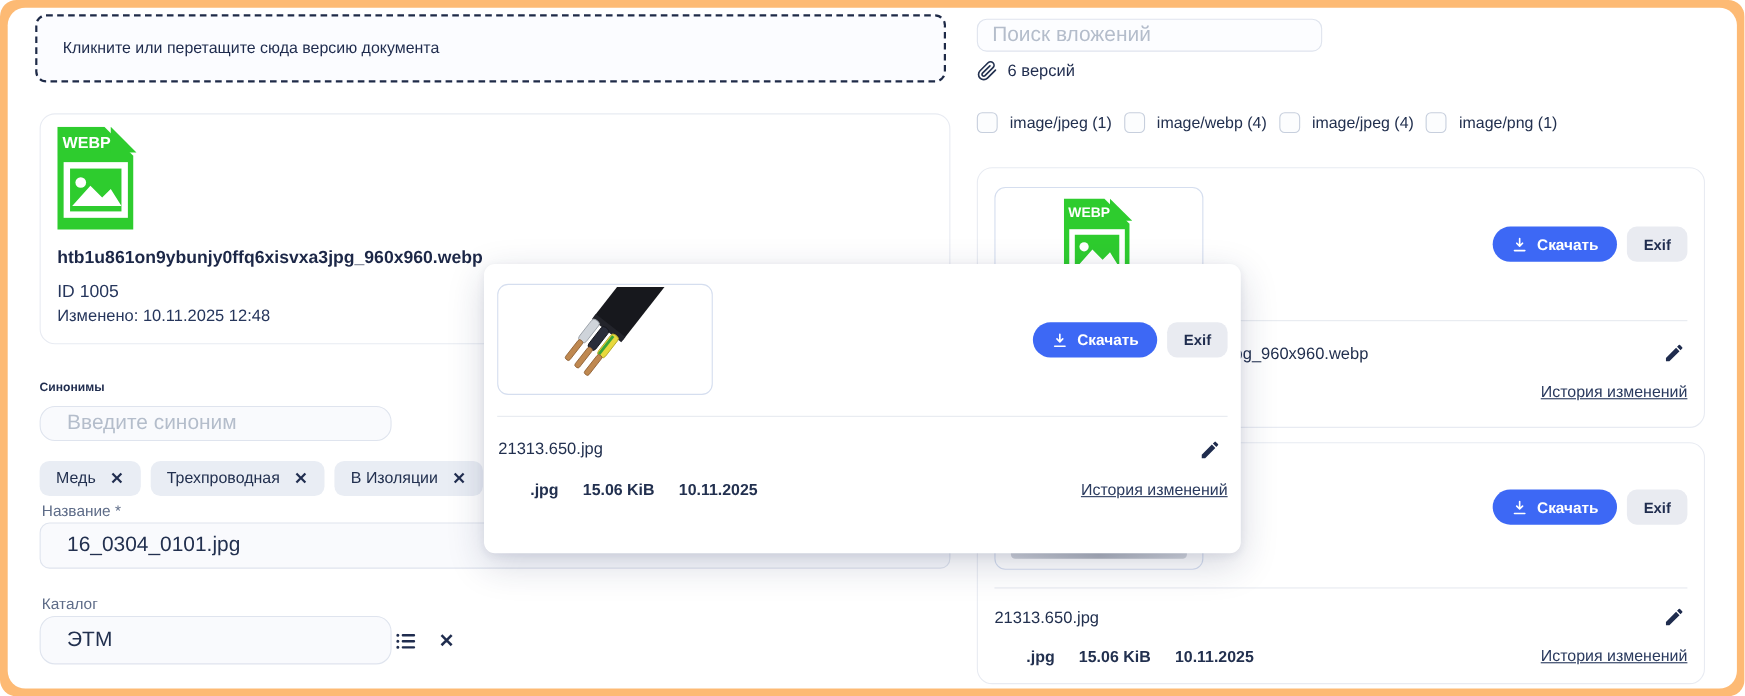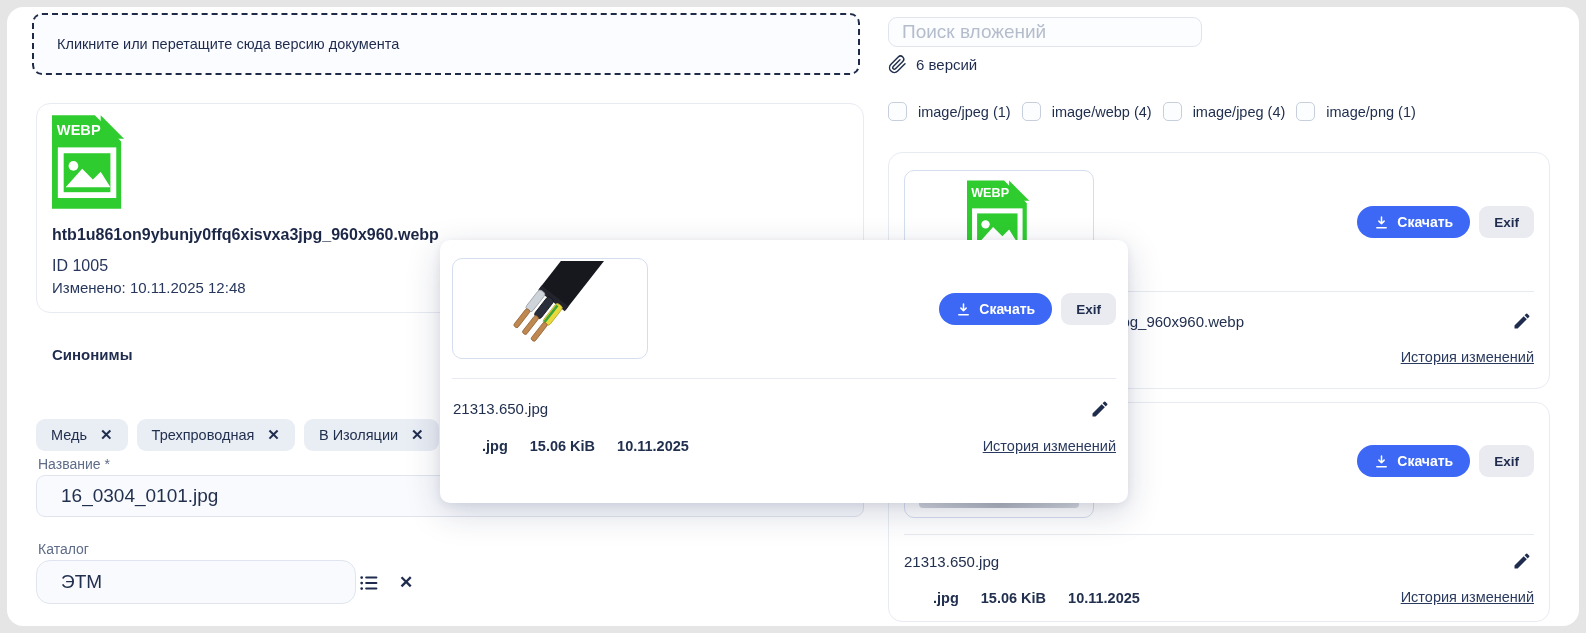--- a/index.html
+++ b/index.html
@@ -3,22 +3,23 @@
 <meta charset="utf-8">
 <style>
   html,body{margin:0;padding:0;}
   body{
     font-family:"Liberation Sans", sans-serif;
     -webkit-font-smoothing:antialiased;
   }
   #app{
     position:relative;
     width:1586px;height:633px;
-    background:#e5e5e5;
+    background:#fdba74;
     overflow:hidden;
+    border-radius:15px;
   }
   .sheet{
     position:absolute;inset:7px;
     background:#ffffff;
     border-radius:16px;
   }
   .abs{position:absolute;}
 
   
   .dropzone{
@@ -32,21 +33,21 @@
   }
   .card{
     border:1px solid #e8ebf2;border-radius:14px;background:#fff;
     box-sizing:border-box;
   }
   .left-card{left:36px;top:103px;width:828px;height:210px;}
   .doc-filename{left:52px;top:226px;font-size:16px;font-weight:bold;color:#1c2747;}
   .doc-id{left:52px;top:257px;font-size:16px;color:#26365c;}
   .doc-modified{left:52px;top:279px;font-size:15px;color:#26365c;}
 
-  .section-title{left:36px;top:346px;font-size:15px;font-weight:bold;color:#1f2c4e;margin-left:16px;}
+  .section-title{left:36px;top:346px;font-size:11px;font-weight:bold;color:#1f2c4e;}
   .syn-input{
     left:36px;top:369px;width:320px;height:32px;
   }
   input.field{
     border:1px solid #dfe4ee;border-radius:14px;background:#f9fafd;
     font-family:"Liberation Sans",sans-serif;
     font-size:19px;color:#22304f;
     padding:0 0 0 24px;box-sizing:border-box;
     outline:none;width:100%;height:100%;
   }
@@ -171,20 +172,23 @@
 
   <div class="abs card left-card"></div>
   <svg class="abs" style="left:52px;top:115px;" width="74" height="94">
     <use href="#webp-sym"></use>
   </svg>
   <div class="abs doc-filename">htb1u861on9ybunjy0ffq6xisvxa3jpg_960x960.webp</div>
   <div class="abs doc-id">ID 1005</div>
   <div class="abs doc-modified">Изменено: 10.11.2025 12:48</div>
 
   <div class="abs section-title">Синонимы</div>
+  <div class="abs syn-input">
+    <input class="field" type="text" placeholder="Введите синоним" style="">
+  </div>
 
   <div class="abs tags-row">
     <div class="tag">
       <span>Медь</span>
       <span class="x">✕</span>
     </div>
     <div class="tag">
       <span>Трехпроводная</span>
       <span class="x">✕</span>
     </div>

